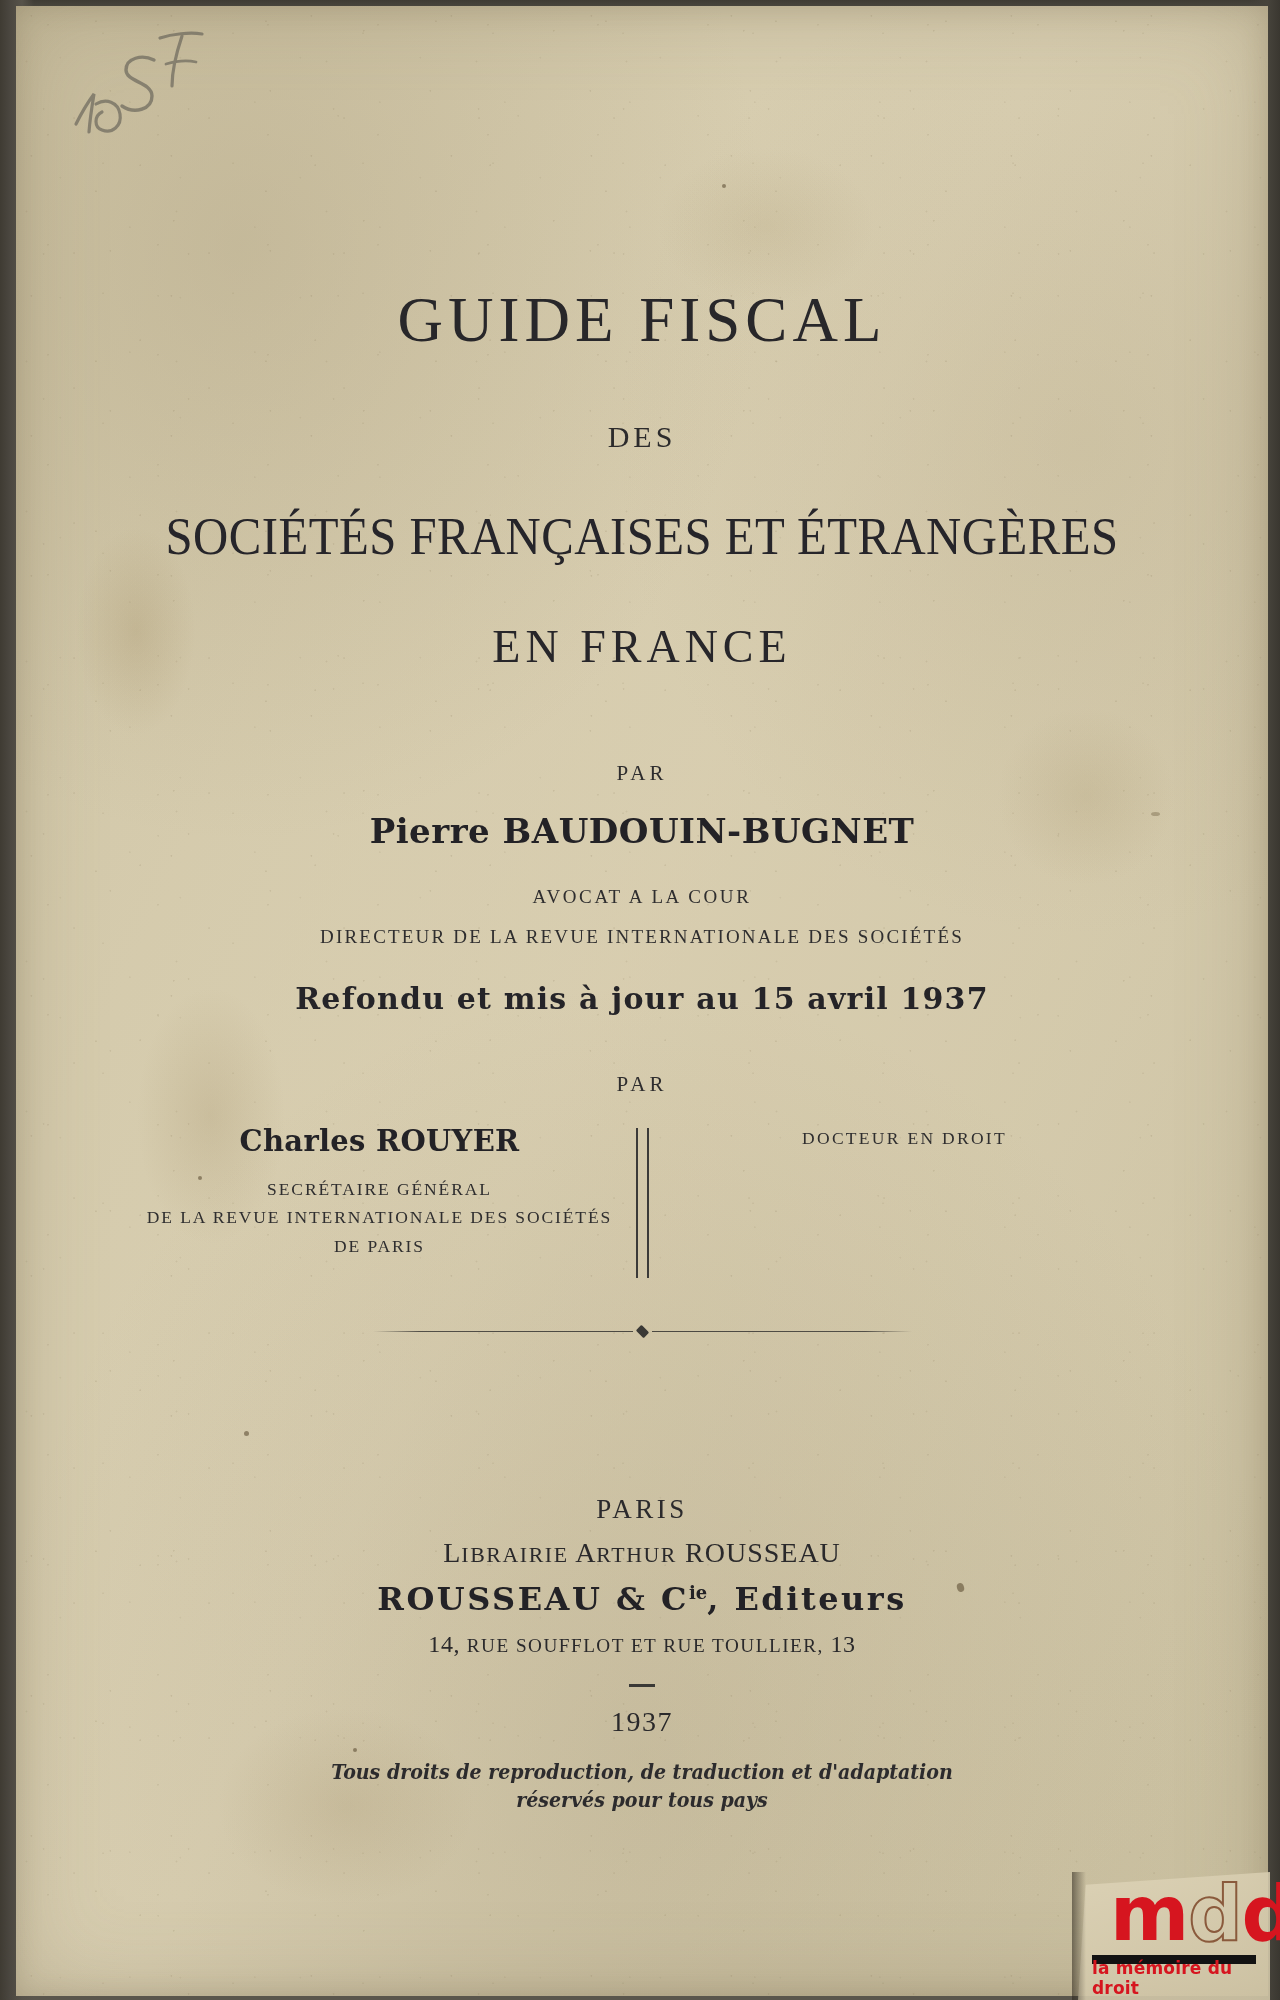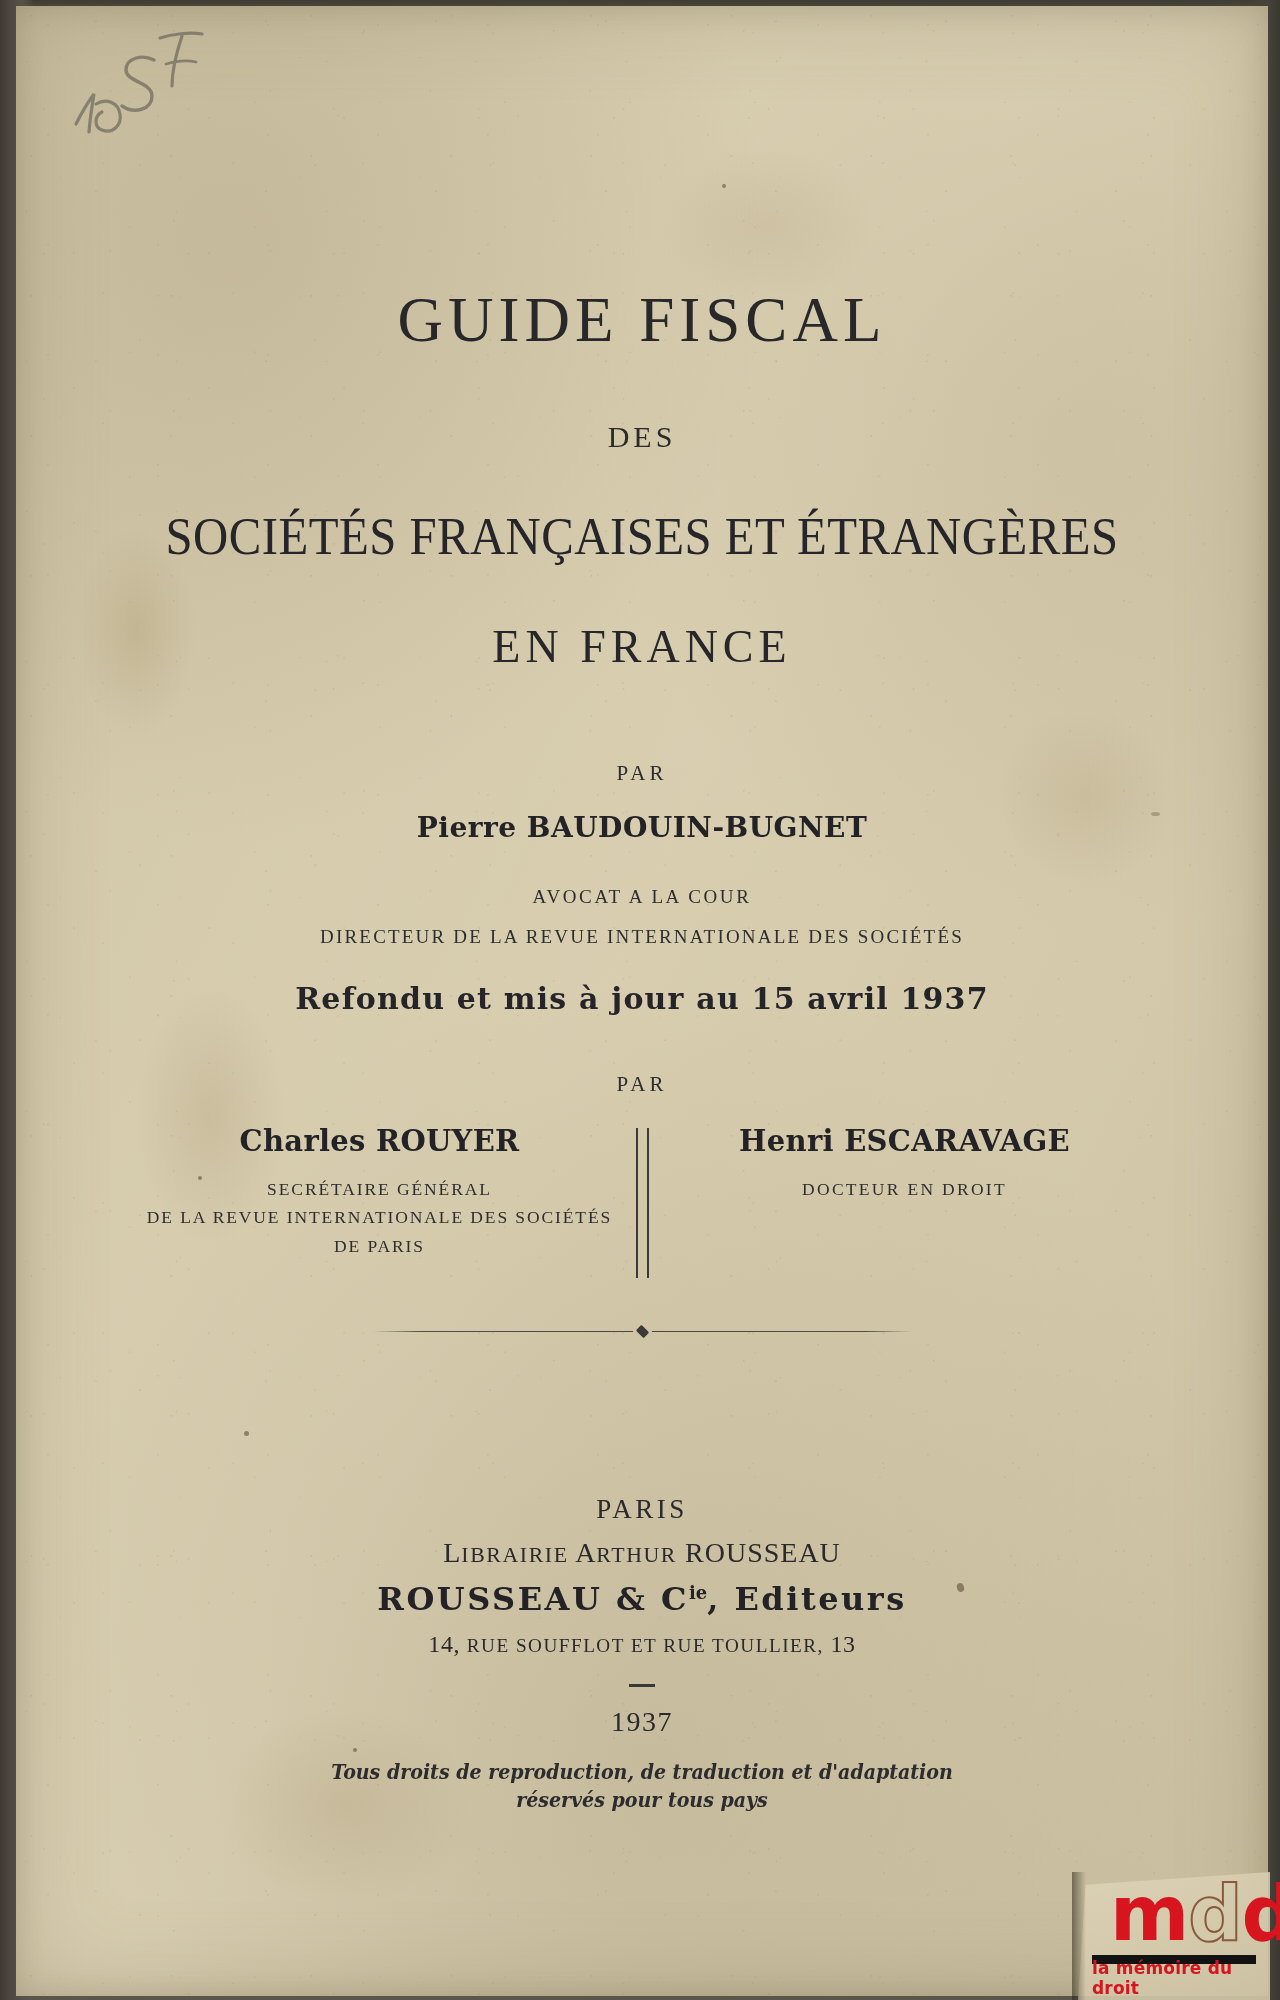--- a/index.html
+++ b/index.html
@@ -141,21 +141,21 @@
     letter-spacing: 5px;
     color: #27262a;
   }
 
   .par-1 {
     position: absolute; left: 0; right: 0; top: 755px;
     font-size: 21px; letter-spacing: 4px; color: #2e2d2e;
   }
   .author-main {
     position: absolute; left: 0; right: 0; top: 805px;
-    font-size: 28px;
+    font-size: 34px;
     font-weight: 700;
     letter-spacing: 0.5px;
     color: #232226;
     font-family: "DejaVu Serif", serif;
   }
   .cred {
     position: absolute; left: 0; right: 0;
     font-size: 19px;
     letter-spacing: 2.6px;
     color: #2f2e2f;
@@ -390,21 +390,20 @@
         <div class="col col-left">
           <div class="col-name">Charles ROUYER</div>
           <div class="col-line">SECRÉTAIRE GÉNÉRAL</div>
           <div class="col-line">DE LA REVUE INTERNATIONALE DES SOCIÉTÉS</div>
           <div class="col-line">DE PARIS</div>
         </div>
 
         <div class="divider-rule"></div>
 
         <div class="col col-right">
-          <div class="col-name">Henri ESCARAVAGE</div>
           <div class="col-line">DOCTEUR EN DROIT</div>
         </div>
       </div>
 
       <div class="ornament">
         <span class="bar"></span>
         <span class="diamond"></span>
         <span class="bar right"></span>
       </div>
 

